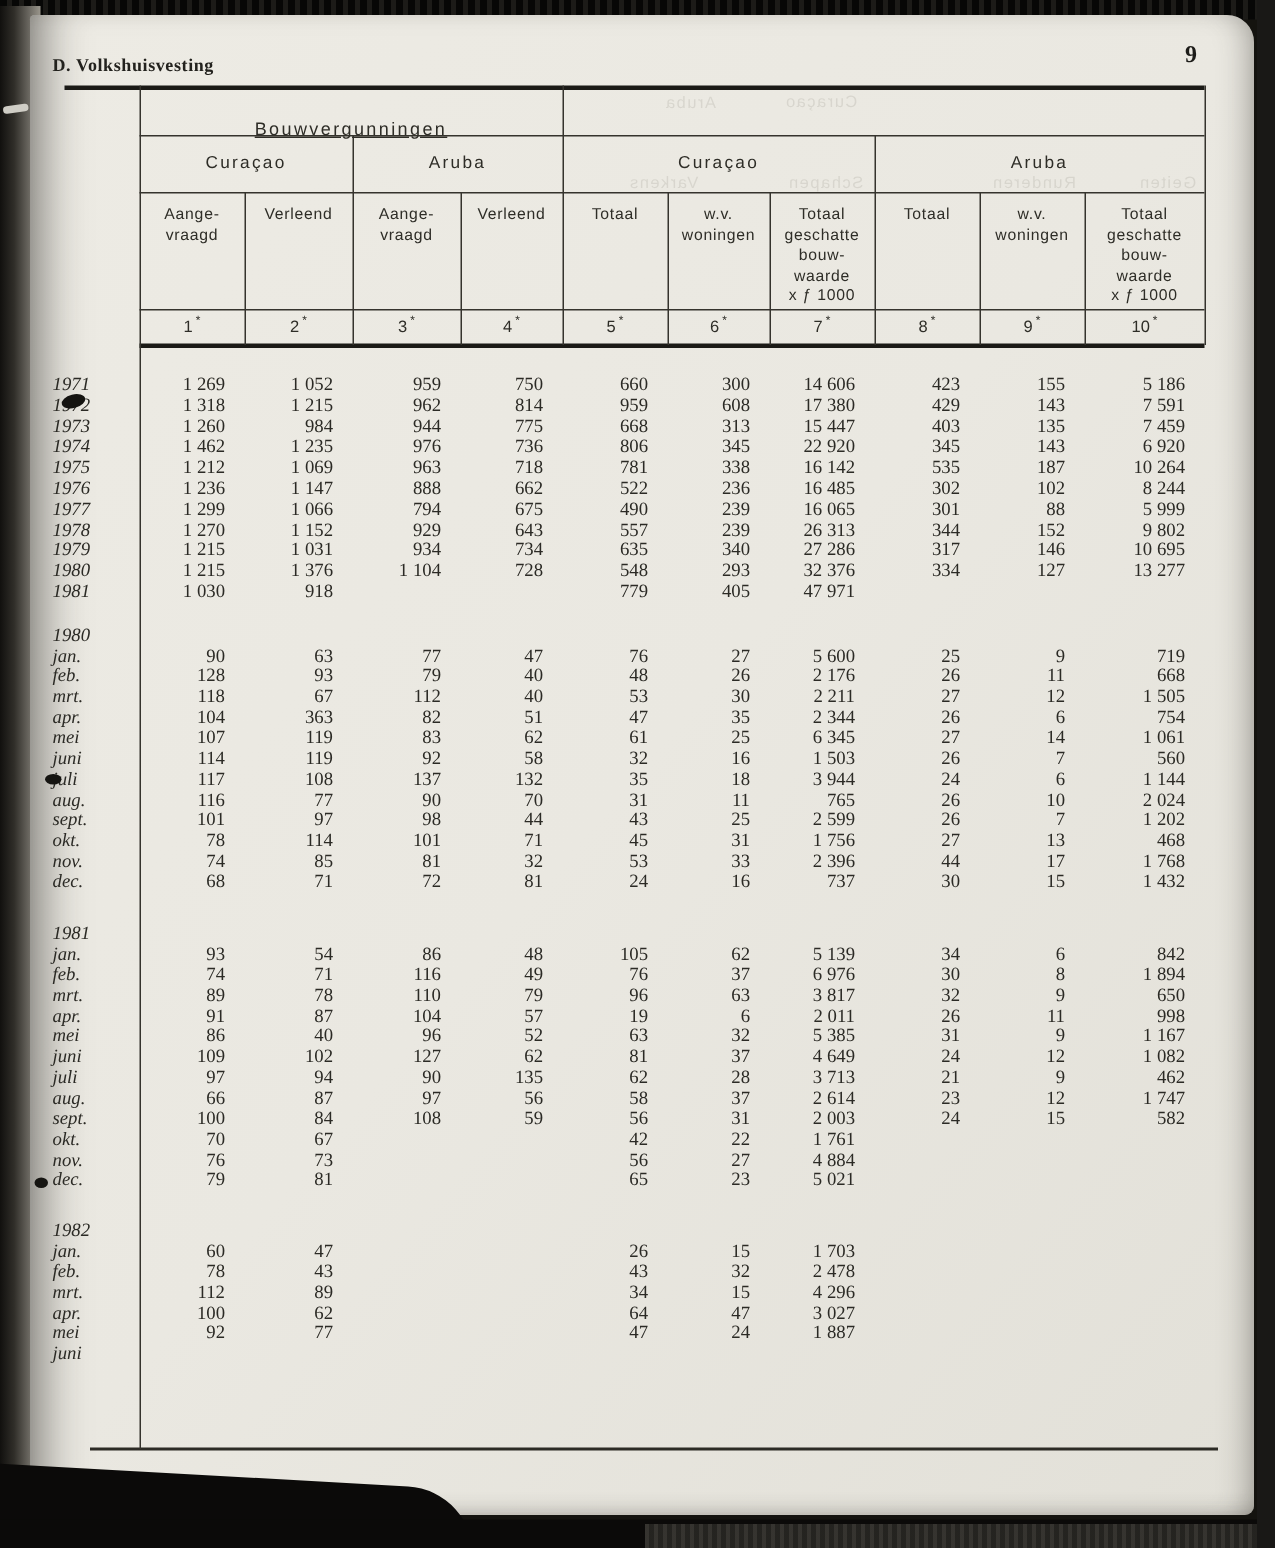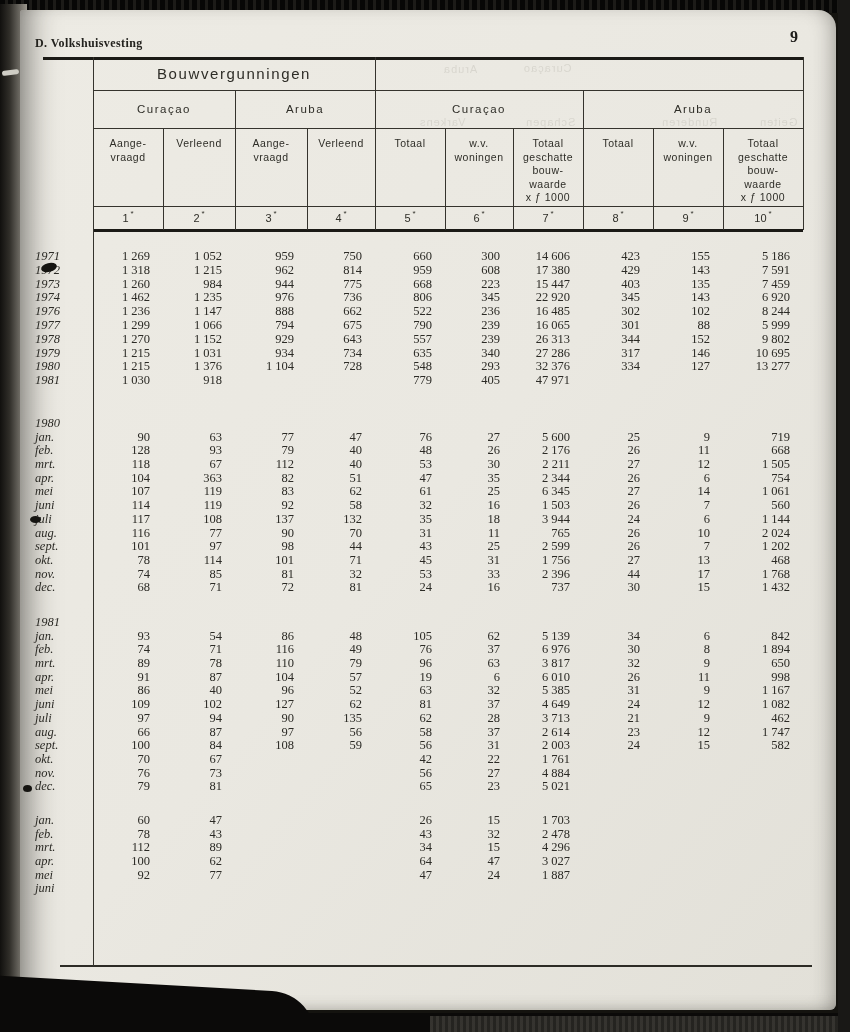--- a/index.html
+++ b/index.html
@@ -53,21 +53,21 @@
   .vl-m1{left:143px;top:118px;height:102px;}
   .vl-m2{left:287px;top:118px;height:102px;}
   .vl-m3{left:425px;top:118px;height:102px;}
   .vl-m4{left:493px;top:118px;height:102px;}
   .vl-m5{left:633px;top:118px;height:102px;}
   .vl-m6{left:703px;top:118px;height:102px;}
 
   
   .hdr-cell{position:absolute;display:flex;align-items:center;justify-content:center;
     color:#2e2d27;text-align:center;}
-  .band1{top:47px;height:33px;font-size:15px;letter-spacing:1.6px;}
+  .band1{top:59px;height:33px;font-size:12px;letter-spacing:1.6px;text-decoration:underline;}
   .band2{top:80px;height:38px;font-size:11.5px;letter-spacing:1.5px;}
   .colhead{position:absolute;top:118px;height:69px;display:block;padding-top:9px;
     font-size:10.5px;letter-spacing:.5px;line-height:13.5px;color:#2e2d27;text-align:center;}
   .colid{top:196px;height:23px;font-size:11px;color:#2e2d27;}
   .colid .star{font-size:8px;position:relative;top:-4px;margin-left:2px;}
 
   
   .block{position:absolute;left:15px;width:768px;}
   .row{display:grid;grid-template-columns:58px 70px 72px 72px 68px 70px 68px 70px 70px 70px 80px;
     height:13.8px;line-height:13.8px;}
@@ -224,59 +224,72 @@
           <div class="cell">143</div>
           <div class="cell">7 591</div>
         </div>
         <div class="row">
           <div class="rlabel">1973</div>
           <div class="cell">1 260</div>
           <div class="cell">984</div>
           <div class="cell">944</div>
           <div class="cell">775</div>
           <div class="cell">668</div>
-          <div class="cell">223</div>
+          <div class="cell">313</div>
           <div class="cell">15 447</div>
           <div class="cell">403</div>
           <div class="cell">135</div>
           <div class="cell">7 459</div>
         </div>
         <div class="row">
           <div class="rlabel">1974</div>
           <div class="cell">1 462</div>
           <div class="cell">1 235</div>
           <div class="cell">976</div>
           <div class="cell">736</div>
           <div class="cell">806</div>
           <div class="cell">345</div>
           <div class="cell">22 920</div>
           <div class="cell">345</div>
           <div class="cell">143</div>
           <div class="cell">6 920</div>
         </div>
         <div class="row">
+          <div class="rlabel">1975</div>
+          <div class="cell">1 212</div>
+          <div class="cell">1 069</div>
+          <div class="cell">963</div>
+          <div class="cell">718</div>
+          <div class="cell">781</div>
+          <div class="cell">338</div>
+          <div class="cell">16 142</div>
+          <div class="cell">535</div>
+          <div class="cell">187</div>
+          <div class="cell">10 264</div>
+        </div>
+        <div class="row">
           <div class="rlabel">1976</div>
           <div class="cell">1 236</div>
           <div class="cell">1 147</div>
           <div class="cell">888</div>
           <div class="cell">662</div>
           <div class="cell">522</div>
           <div class="cell">236</div>
           <div class="cell">16 485</div>
           <div class="cell">302</div>
           <div class="cell">102</div>
           <div class="cell">8 244</div>
         </div>
         <div class="row">
           <div class="rlabel">1977</div>
           <div class="cell">1 299</div>
           <div class="cell">1 066</div>
           <div class="cell">794</div>
           <div class="cell">675</div>
-          <div class="cell">790</div>
+          <div class="cell">490</div>
           <div class="cell">239</div>
           <div class="cell">16 065</div>
           <div class="cell">301</div>
           <div class="cell">88</div>
           <div class="cell">5 999</div>
         </div>
         <div class="row">
           <div class="rlabel">1978</div>
           <div class="cell">1 270</div>
           <div class="cell">1 152</div>
@@ -534,21 +547,21 @@
           <div class="cell">650</div>
         </div>
         <div class="row">
           <div class="rlabel">apr.</div>
           <div class="cell">91</div>
           <div class="cell">87</div>
           <div class="cell">104</div>
           <div class="cell">57</div>
           <div class="cell">19</div>
           <div class="cell">6</div>
-          <div class="cell">6 010</div>
+          <div class="cell">2 011</div>
           <div class="cell">26</div>
           <div class="cell">11</div>
           <div class="cell">998</div>
         </div>
         <div class="row">
           <div class="rlabel">mei</div>
           <div class="cell">86</div>
           <div class="cell">40</div>
           <div class="cell">96</div>
           <div class="cell">52</div>
@@ -646,20 +659,23 @@
           <div class="cell">65</div>
           <div class="cell">23</div>
           <div class="cell">5 021</div>
           <div class="cell"></div>
           <div class="cell"></div>
           <div class="cell"></div>
         </div>
       </div>
       <div class="block months" style="top: 804px;">
         <div class="row">
+          <div class="rlabel">1982</div>
+        </div>
+        <div class="row">
           <div class="rlabel">jan.</div>
           <div class="cell">60</div>
           <div class="cell">47</div>
           <div class="cell"></div>
           <div class="cell"></div>
           <div class="cell">26</div>
           <div class="cell">15</div>
           <div class="cell">1 703</div>
           <div class="cell"></div>
           <div class="cell"></div>

